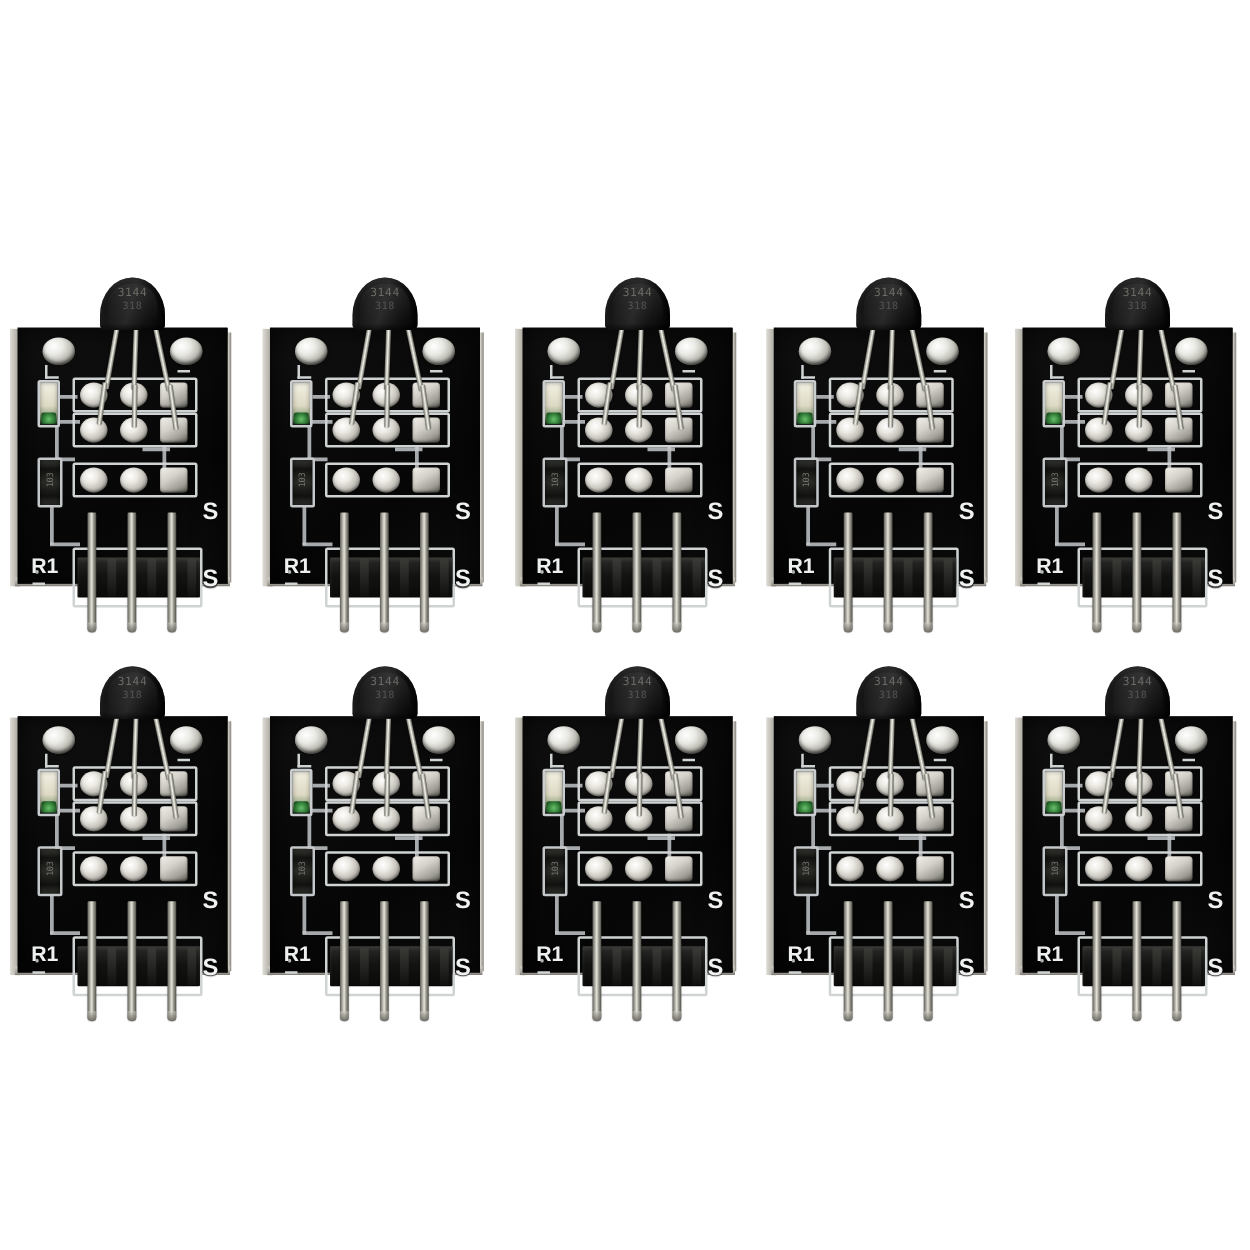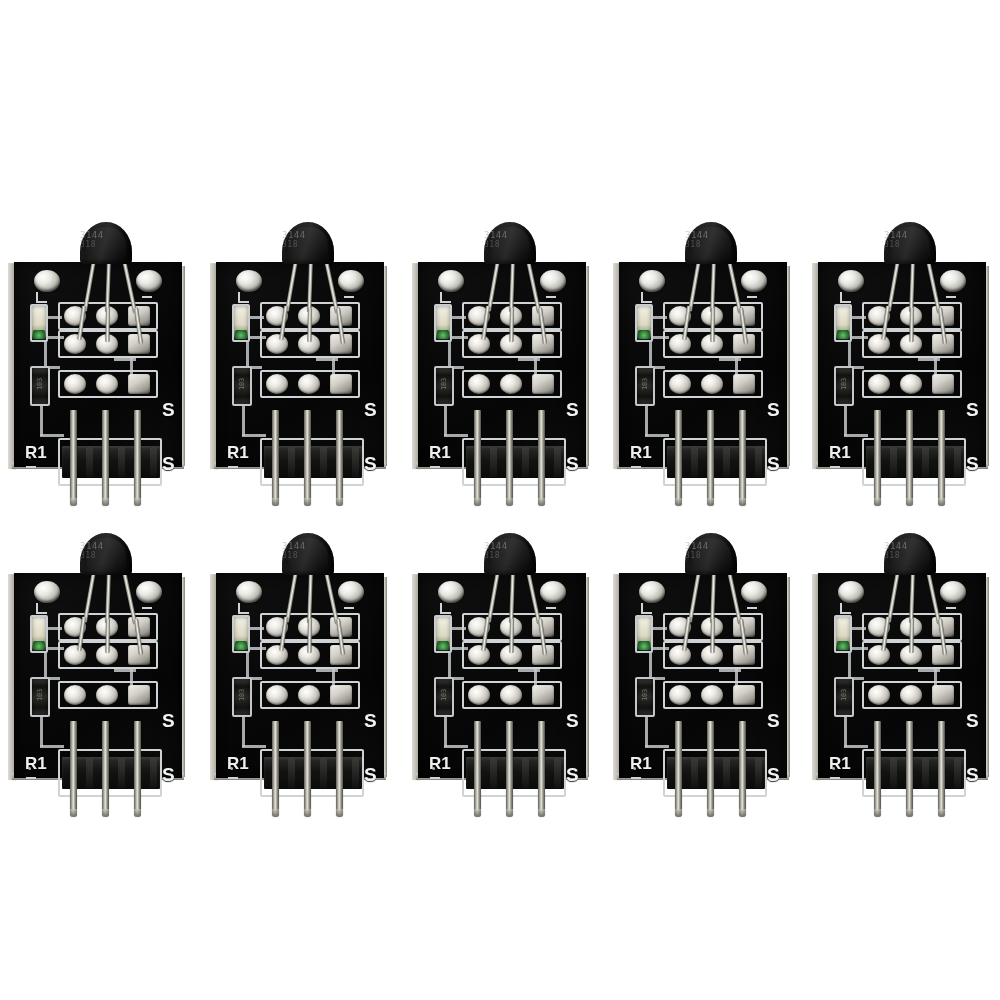--- a/index.html
+++ b/index.html
@@ -48,21 +48,21 @@
     position: absolute;
     left: 6px; top: 5px;
     width: 40px; height: 30px;
     background: linear-gradient(180deg, rgba(70,70,70,.30), rgba(0,0,0,.05));
     border-radius: 18px 18px 3px 3px;
   }
   .to92-mark {
     position: absolute;
     left: 0; right: 0;
     top: 8px;
-    text-align: left;
+    text-align: center;
     font-family: "DejaVu Sans Mono", monospace;
     font-size: 9px;
     line-height: 10px;
     letter-spacing: .5px;
     color: rgba(160,158,150,.55);
     z-index: 2;
     pointer-events: none;
   }
   .to92-mark span { display: block; }
   .to92-mark .m2 { font-size: 8px; color: rgba(140,138,130,.45); }

